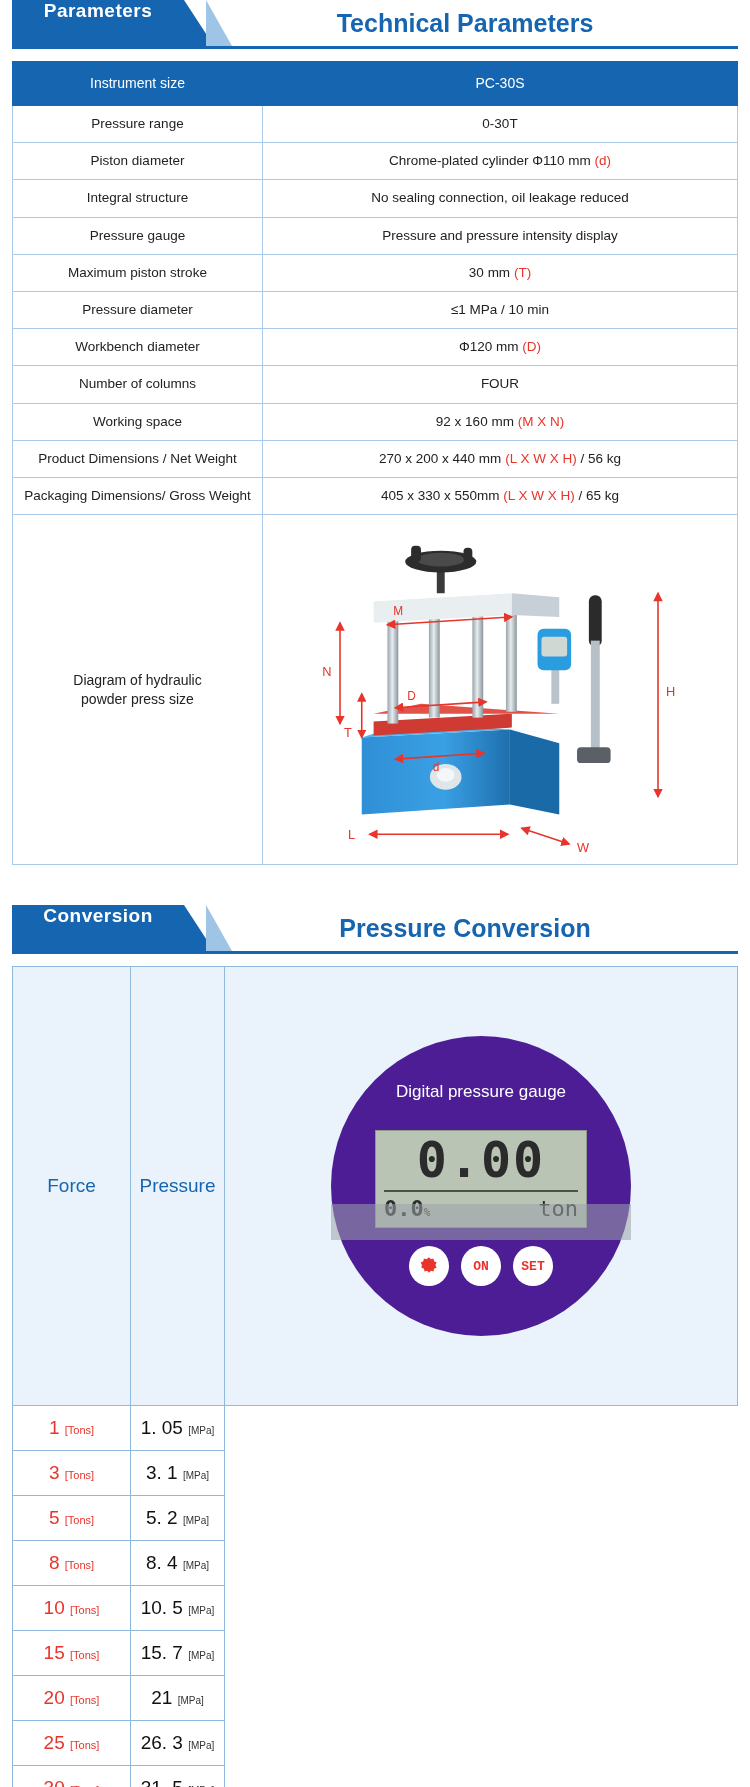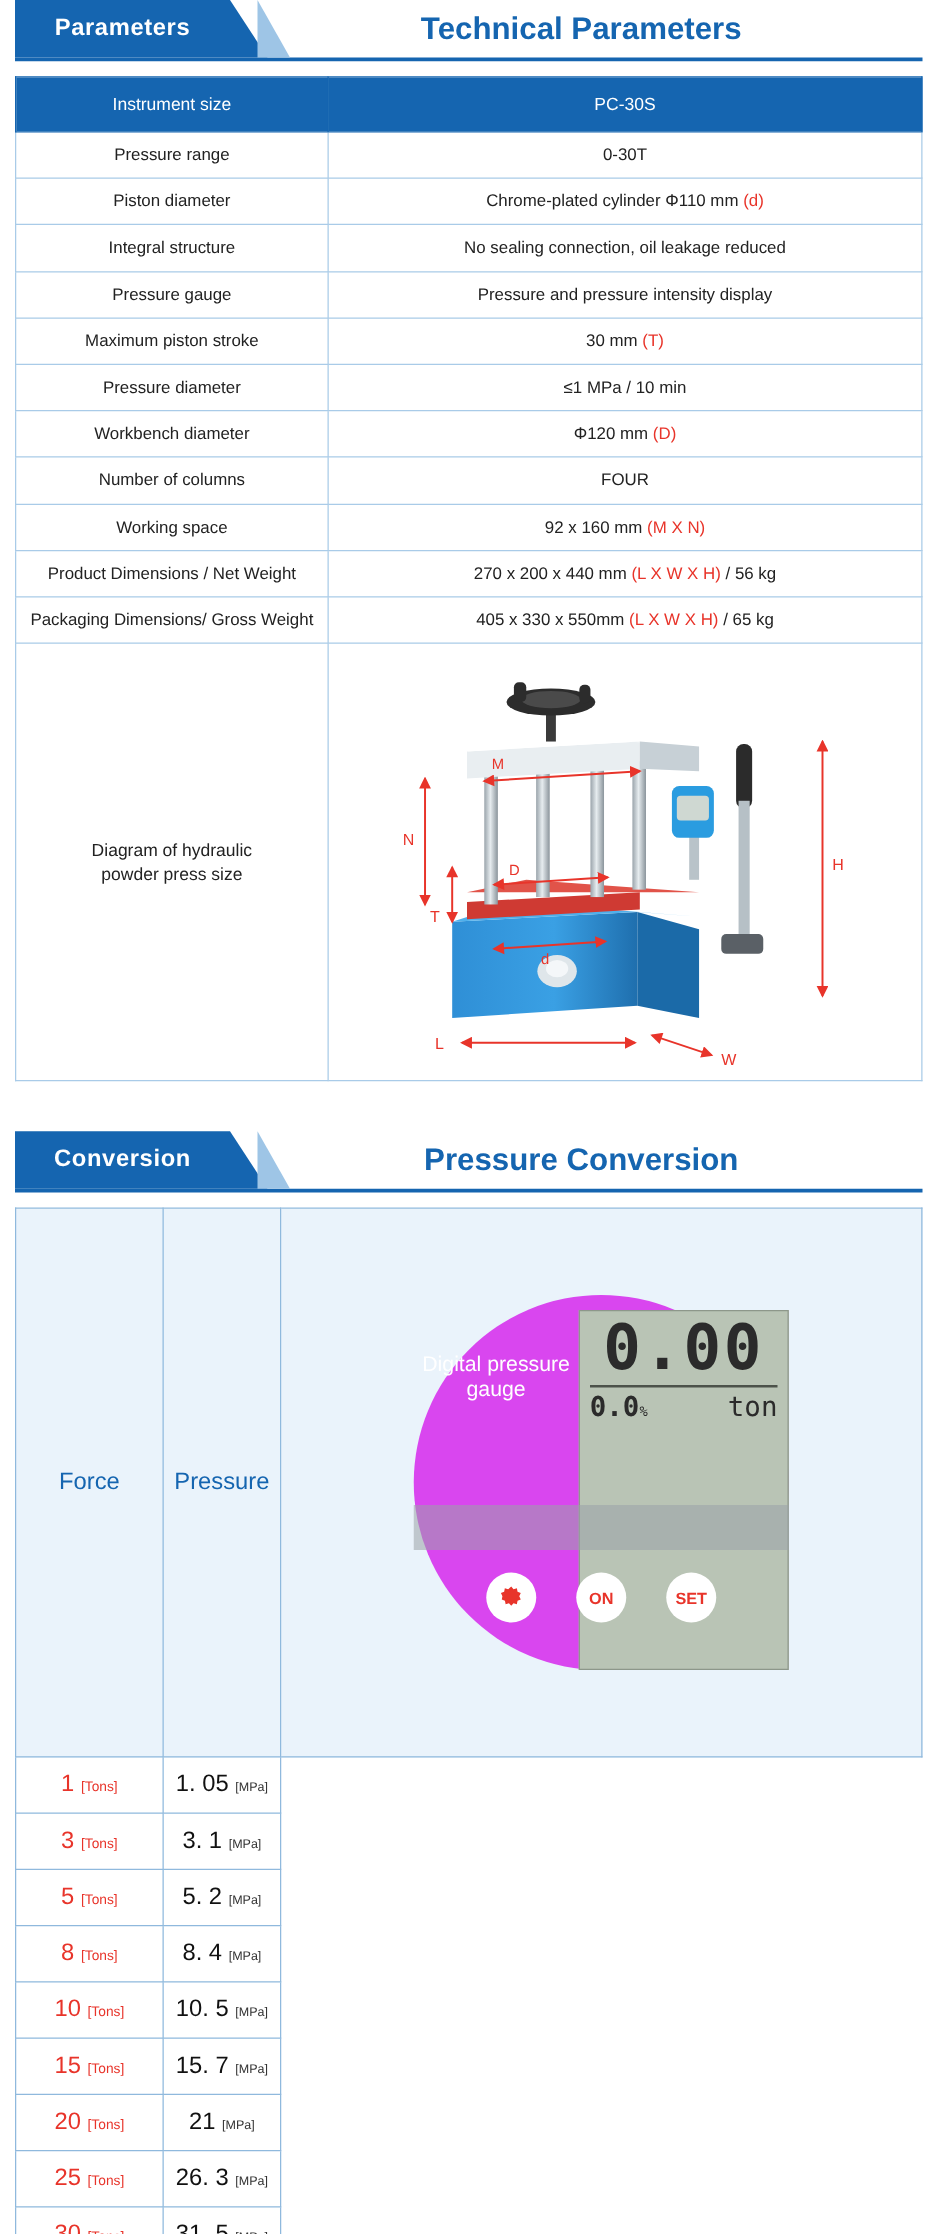--- a/index.html
+++ b/index.html
@@ -21,21 +21,20 @@
     height: 46px;
     margin: 0 12px;
     display: flex;
     align-items: stretch;
   }
   .tab-block {
     position: relative;
     background: #1565b0;
     width: 172px;
     display: flex;
-    align-items: center;
     justify-content: center;
     color: #fff;
     font-weight: bold;
     font-size: 19px;
     letter-spacing: .5px;
   }
   .tab-slant {
     width: 0; height: 0;
     border-style: solid;
     border-width: 46px 0 0 30px;
@@ -131,33 +130,34 @@
     width: 100%;
     height: 100%;
     min-height: 410px;
     display: flex;
     align-items: center;
     justify-content: center;
   }
   .gauge-circle {
     width: 300px; height: 300px;
     border-radius: 50%;
-    background: #d946ef;
+    background: #4c1d95;
     position: relative;
     display: flex;
-    flex-direction: row;
+    flex-direction: column;
+    align-items: center;
   }
   .gauge-title {
     color: #fff;
     font-size: 17px;
     margin-top: 46px;
   }
   .lcd {
     width: 212px;
-    margin-top: 12px;
+    margin-top: 28px;
     background: #b9c4b5;
     border: 1px solid #8d978a;
     padding: 4px 8px 6px 8px;
   }
   .lcd-main {
     font-family: "DejaVu Sans Mono", monospace;
     font-size: 50px;
     font-weight: bold;
     color: #2b2b2b;
     text-align: center;
@@ -178,25 +178,26 @@
   .gauge-strip {
     position: absolute;
     left: 0; right: 0;
     top: 168px;
     height: 36px;
     background: #9aa3a8;
     opacity: .55;
   }
   .gauge-buttons {
     position: absolute;
-    bottom: 38px;
+    bottom: 50px;
     left: 0; right: 0;
     display: flex;
     justify-content: center;
-    gap: 32px;
+    gap: 12px;
+    font-family: Liberation Mono, monospace;
   }
   .gbtn {
     width: 40px; height: 40px;
     border-radius: 50%;
     background: #fff;
     display: flex;
     align-items: center;
     justify-content: center;
     color: #e8342a;
     font-size: 13px;

